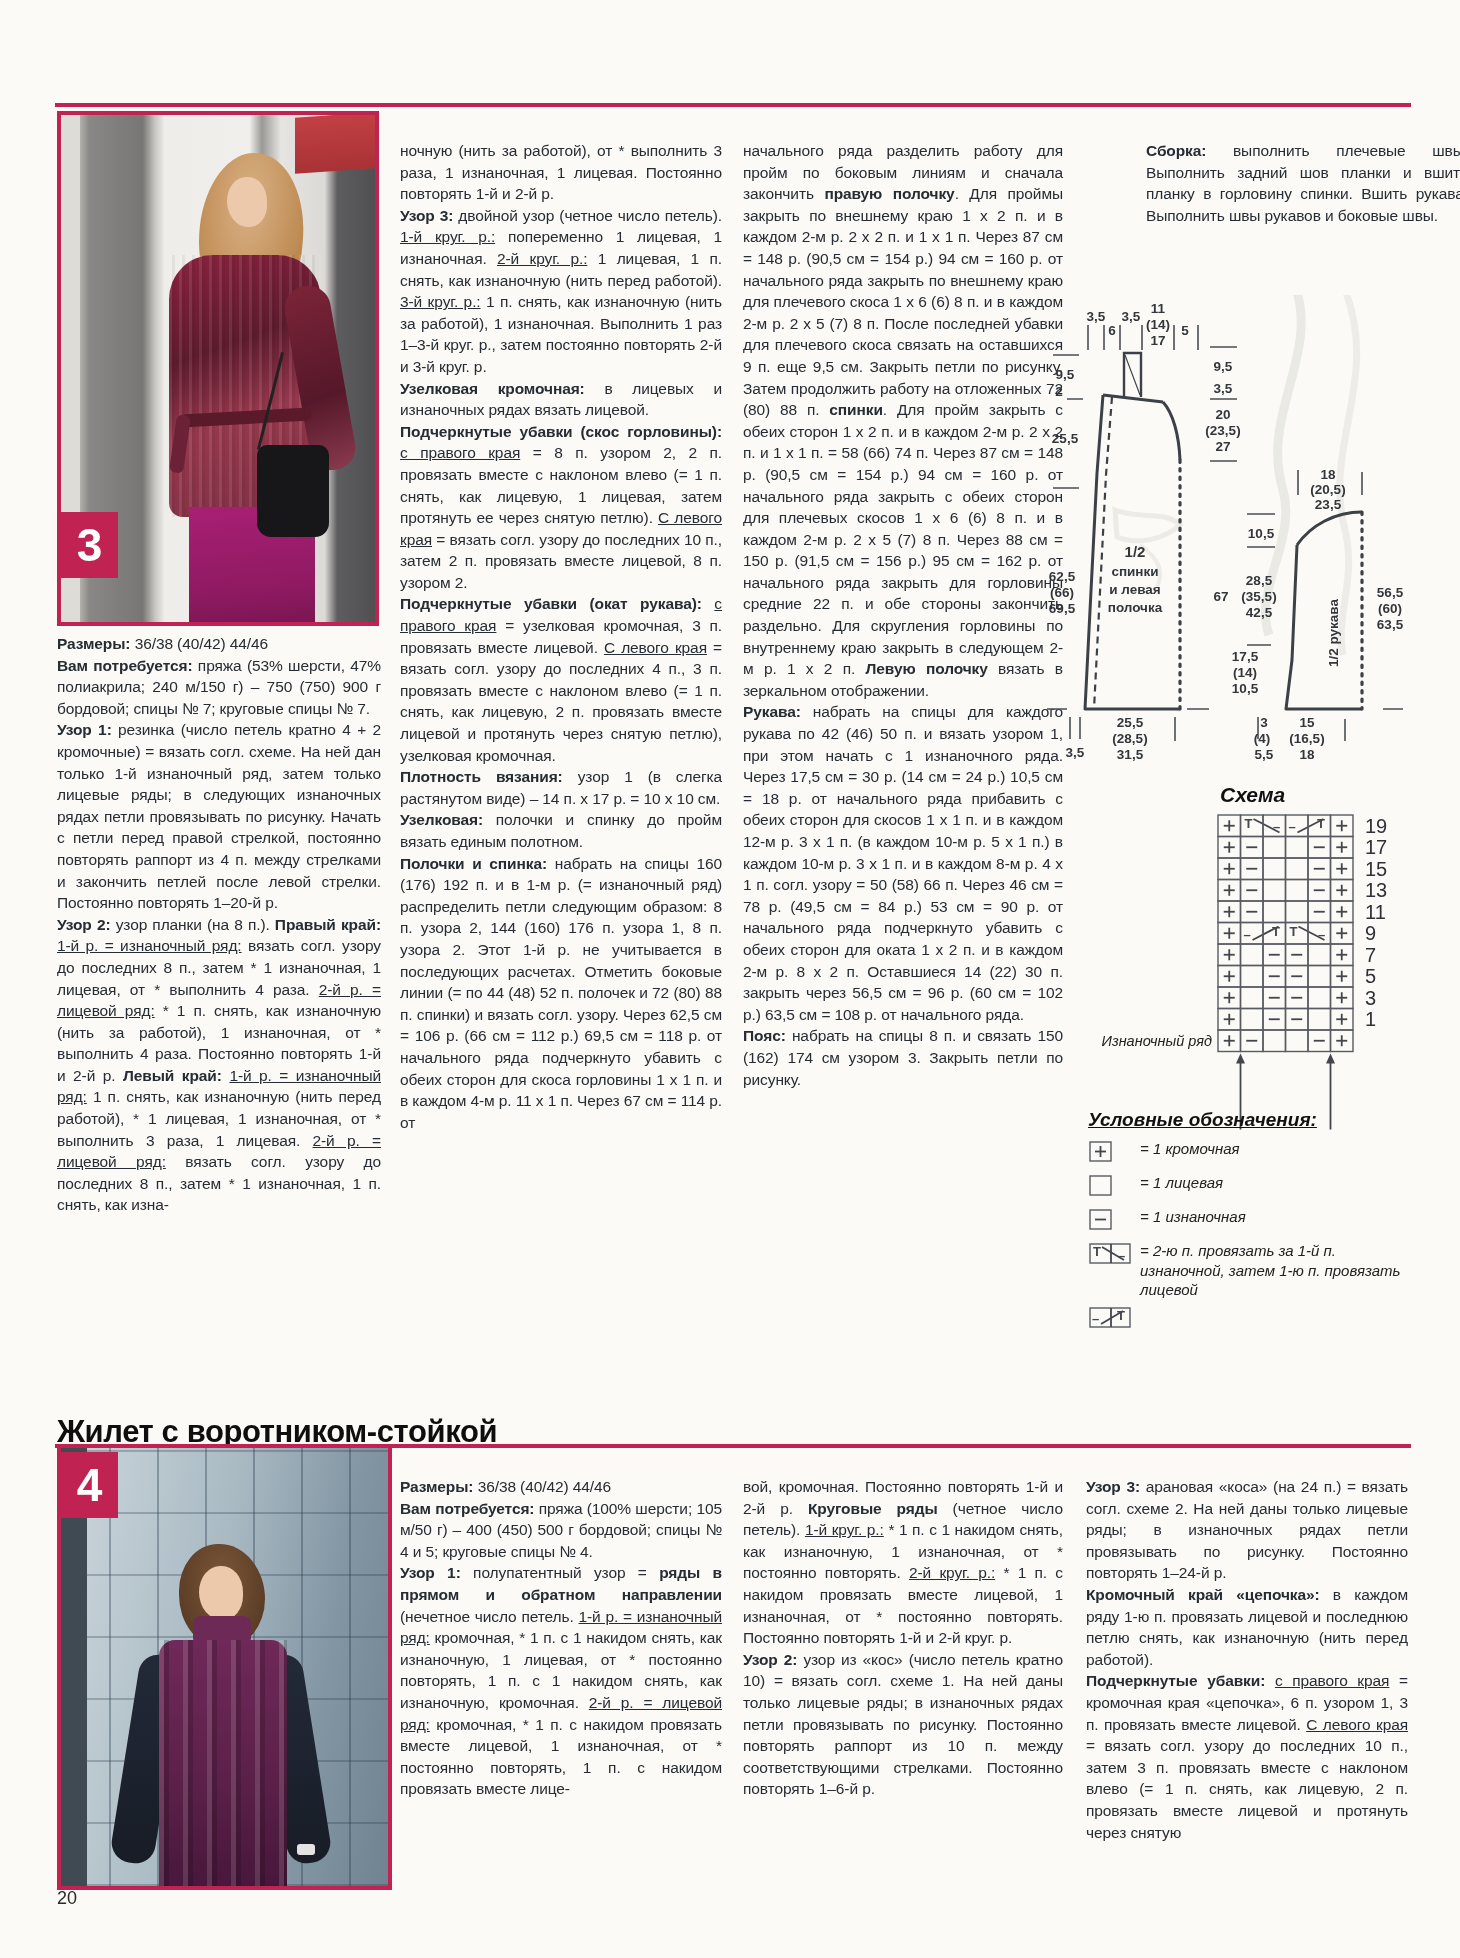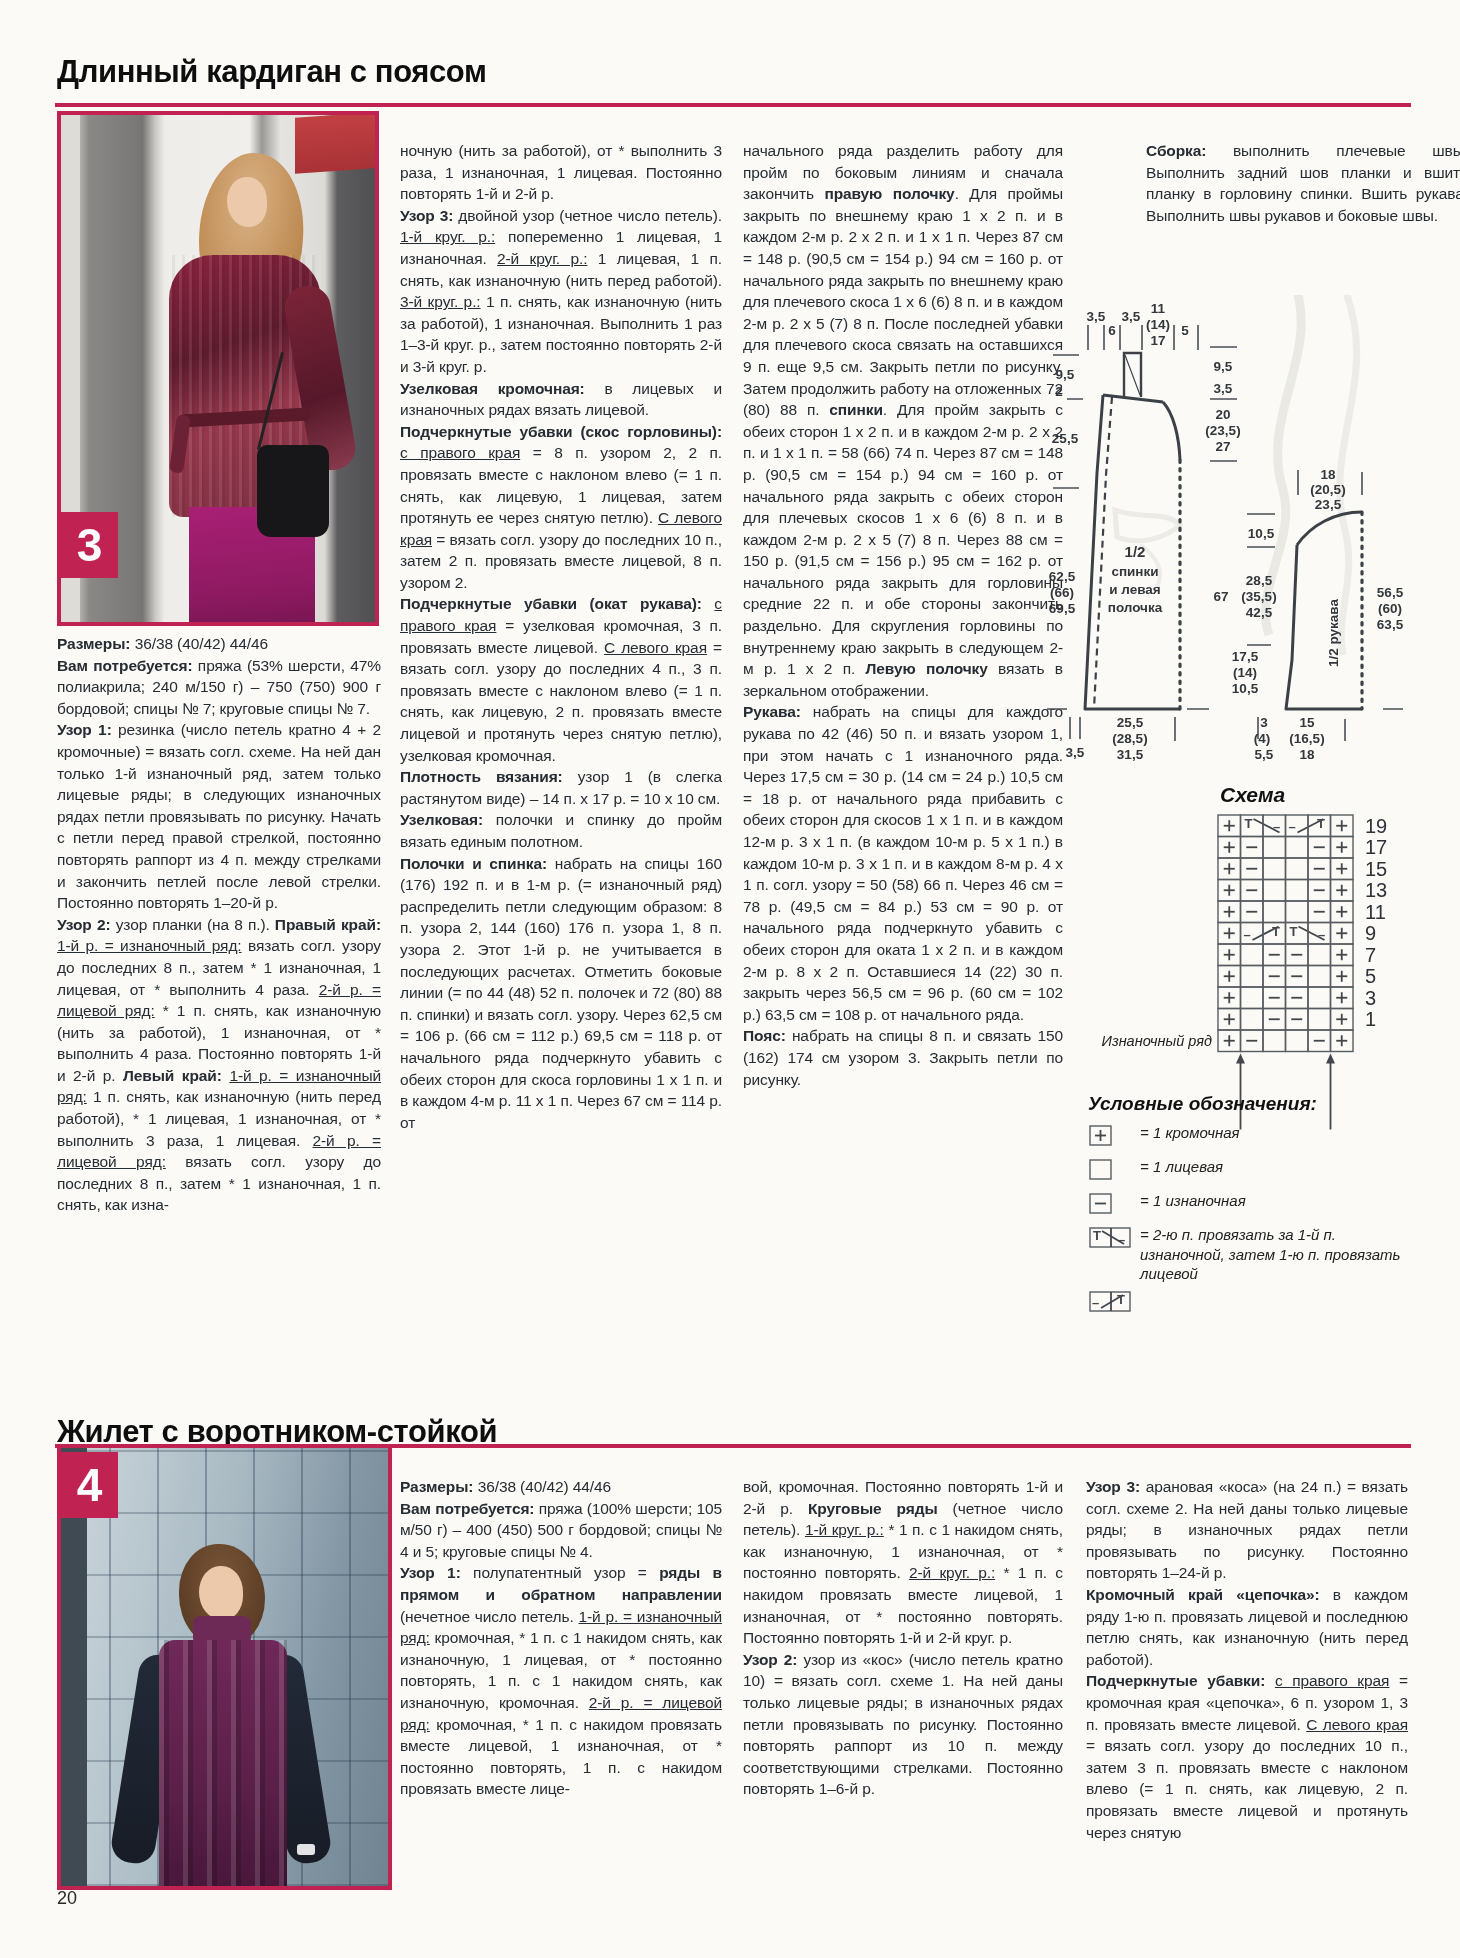--- a/index.html
+++ b/index.html
@@ -28,33 +28,32 @@
   
   #schema-wrap{position:absolute;left:1090px;top:783px;width:330px;height:400px;}
   #schema-title{position:absolute;left:130px;top:0;font-size:21px;font-weight:700;font-style:italic;color:#111;}
   .sch-grid{stroke:#585c62;stroke-width:1.4;fill:none;}
   .sch-sym{stroke:#43474d;stroke-width:1.8;fill:none;}
   .sch-txt{font-family:"Liberation Sans",sans-serif;font-size:13px;font-weight:600;fill:#43474d;}
   .sch-num{font-family:"Liberation Sans",sans-serif;font-size:20px;fill:#2e3238;}
   .sch-purl{font-family:"Liberation Sans",sans-serif;font-size:14.5px;font-style:italic;fill:#222;text-anchor:end;}
   
   #legend{position:absolute;left:1088px;top:1093px;width:334px;}
-  #legend-title{font-size:19px;font-weight:700;font-style:italic;color:#111;margin:0 0 8px 0;}
+  #legend-title{font-size:19px;font-weight:700;font-style:italic;color:#111;margin:16px 0 8px 0;text-decoration:underline;}
   .leg-item{display:flex;align-items:flex-start;margin-bottom:5px;}
   .leg-sym{flex:0 0 52px;padding-top:1px;}
   .leg-txt{font-size:15px;font-style:italic;color:#222;line-height:19.5px;}
   
   .ab{position:absolute;}
 </style>
 </head>
 <body>
 
 <div id="page">
 
-  <div class="h1" style="left:57px;top:54px;">Длинный кардиган с поясом</div>
   <div class="rule" style="left: 55px; top: 103px; width: 1356px; background: rgb(192, 35, 82);"></div>
 
   <div class="photo-frame" style="left:57px;top:111px;width:314px;height:507px;border:4px solid #c02352;">
 
     <div class="ab" style="left:0;top:0;width:100%;height:100%;background:linear-gradient(90deg,#dedcd7 0%,#dedcd7 6%,#b3b1ad 6%,#8a8886 9%,#787674 26%,#c9c7c3 30%,#efedE9 33%,#f1efeb 60%,#9b9997 64%,#e6e4e0 70%,#dcdad6 84%,#5d5c5e 88%,#504f52 100%);"></div>
     <div class="ab" style="right:0;top:0;width:80px;height:56px;background:linear-gradient(180deg,#c24043,#a83236);transform:skewY(-4deg);"></div>
     <div class="ab" style="left:138px;top:38px;width:104px;height:168px;background:radial-gradient(ellipse at 45% 30%,#d9b184,#bd8a52 70%,#a8763f);border-radius:48% 52% 46% 54%;transform:rotate(6deg);"></div>
     <div class="ab" style="left:166px;top:62px;width:40px;height:50px;background:#ecc9ab;border-radius:50% 50% 45% 55%;"></div>
     <div class="ab" style="left:108px;top:140px;width:152px;height:262px;background:linear-gradient(160deg,#8c2340 0%,#5e1b2e 35%,#96384d 60%,#7c2f42 100%);border-radius:44px 44px 14px 14px;">
       <div class="ab" style="left:0;top:0;width:100%;height:100%;background:repeating-linear-gradient(90deg,rgba(255,255,255,0.09) 0 3px,rgba(0,0,0,0.05) 3px 6px,transparent 6px 10px);"></div>

